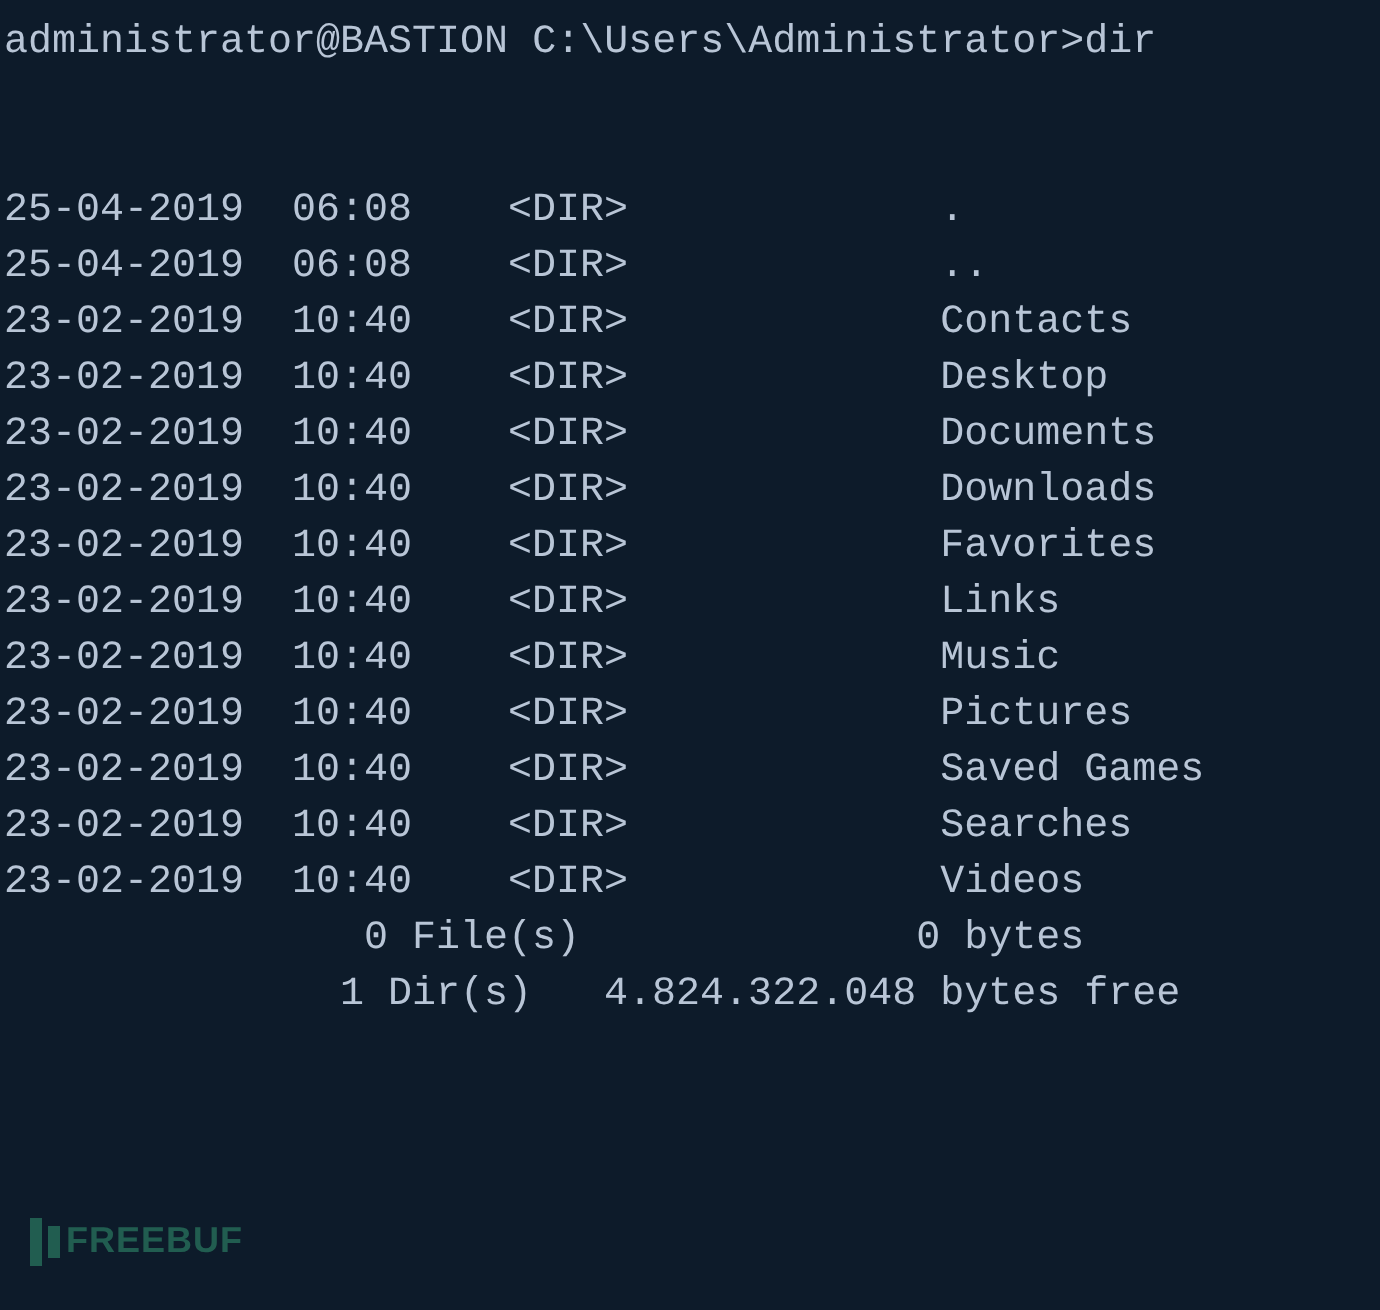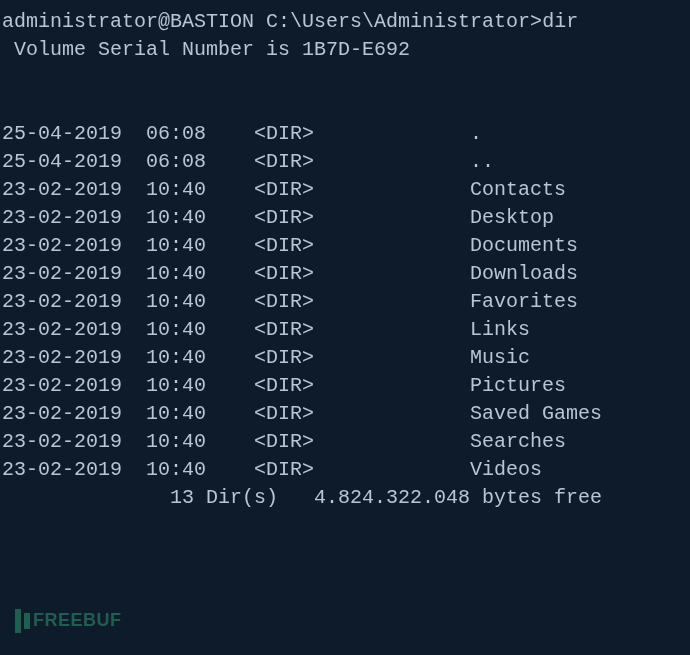--- a/index.html
+++ b/index.html
@@ -48,27 +48,27 @@
     .term-output { position: relative; z-index: 1; }
     #entries, .entry { display: contents; }
   </style>
 </head>
 <body>
 
 <div class="term-output">
 
   <div class="line"><span>administrator@BASTION</span> <span>C:\Users\Administrator</span><span>&gt;</span><span>dir</span></div>
 
-  <div class="line"> Volume Serial Number is 1B7D-E692</div>
   <div class="blank"></div>
   <div class="blank"></div>
 
   <div id="entries"><div class="line">25-04-2019  06:08    &lt;DIR&gt;             .</div><div class="line">25-04-2019  06:08    &lt;DIR&gt;             ..</div><div class="line">23-02-2019  10:40    &lt;DIR&gt;             Contacts</div><div class="line">23-02-2019  10:40    &lt;DIR&gt;             Desktop</div><div class="line">23-02-2019  10:40    &lt;DIR&gt;             Documents</div><div class="line">23-02-2019  10:40    &lt;DIR&gt;             Downloads</div><div class="line">23-02-2019  10:40    &lt;DIR&gt;             Favorites</div><div class="line">23-02-2019  10:40    &lt;DIR&gt;             Links</div><div class="line">23-02-2019  10:40    &lt;DIR&gt;             Music</div><div class="line">23-02-2019  10:40    &lt;DIR&gt;             Pictures</div><div class="line">23-02-2019  10:40    &lt;DIR&gt;             Saved Games</div><div class="line">23-02-2019  10:40    &lt;DIR&gt;             Searches</div><div class="line">23-02-2019  10:40    &lt;DIR&gt;             Videos</div></div>
 
-  <div class="line">              13 Dir(s)   4.824.322.048 bytes free</div>
+  <div class="line">               0 File(s)              0 bytes</div>
+  <div class="line">              1 Dir(s)   4.824.322.048 bytes free</div>
   <div class="blank"></div>
 
 
 </div>
 
 <div class="watermark">
   <span class="bar"></span><span class="bar" style="height:16px"></span><span>FREEBUF</span>
 </div>
 
 </body></html>

